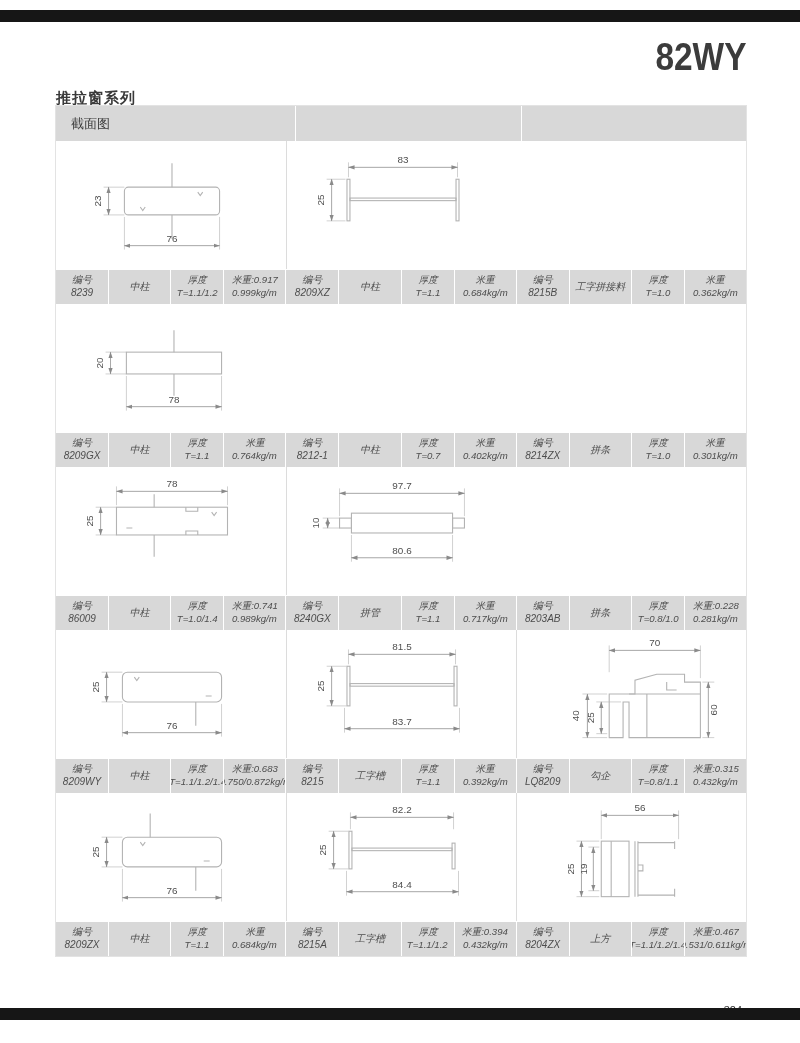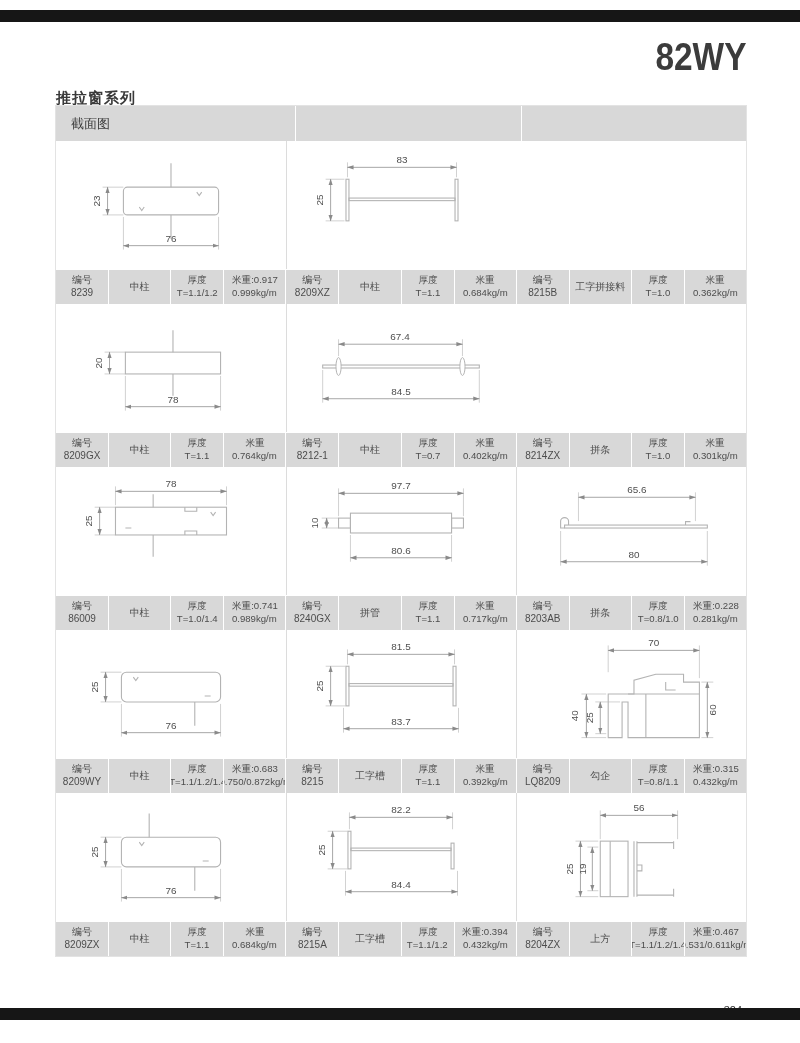--- a/index.html
+++ b/index.html
@@ -11,25 +11,25 @@
   .bar.top{top:10px;} .bar.bottom{top:1008px;}
   .series-title{position:absolute;top:52px;left:56px;font-size:15px;font-weight:bold;color:#3a3a3a;letter-spacing:1px;margin-top:37px;}
   .model{position:absolute;top:36px;right:54px;font-size:38px;font-weight:800;color:#3c3c3c;transform:scaleX(.88);transform-origin:right;}
   .pageno{position:absolute;top:978px;right:58px;font-size:11px;color:#333;margin-top:26px;}
 
   .table{position:absolute;top:105px;left:55px;width:690px;border:1px solid #e3e3e3;background:#000000;}
   .thead{display:flex;gap:1px;background:#fff;height:35px;}
   .hcell{flex:1;background:#d8d8d8;display:flex;align-items:center;font-size:13px;color:#3c3c3c;}
   .hcell:first-child{padding-left:15px;}
   .dzone{display:flex;height:128px;background:#fff;}
-  .dcol{width:230px;box-sizing:border-box;display:flex;align-items:center;justify-content:flex-start;text-decoration:underline;}
+  .dcol{width:230px;box-sizing:border-box;display:flex;align-items:center;justify-content:center;text-decoration:underline;}
   .dcol + .dcol{border-left:1px solid #dcdcdc;}
   .diag{width:228px;height:128px;display:block;}
   .strip{display:flex;gap:1px;background:#fff;height:34px;border-top:1px solid #fff;}
-  .sgroup{flex:1;display:flex;gap:1px;}
+  .sgroup{flex:1;display:flex;gap:1px;font-style:italic;}
   .scell{background:#d8d8d8;display:flex;flex-direction:column;align-items:center;justify-content:center;
          font-size:10px;line-height:1.28;color:#4d4d4d;text-align:center;overflow:hidden;white-space:nowrap;}
   .c1{flex:23 0 0;} .c2{flex:27 0 0;} .c3{flex:23 0 0;} .c4{flex:27 0 0;}
   .c4 span,.c3 span{transform:scale(.96);}
   
   .pf{fill:none;stroke:#b3b3b3;stroke-width:1.1;}
   .pff{fill:#fff;stroke:#b3b3b3;stroke-width:1;}
   .dl{stroke:#909090;stroke-width:.8;fill:none;}
   .xl{stroke:#bdbdbd;stroke-width:.7;fill:none;}
   .diag text{font-family:"Liberation Sans","DejaVu Sans",sans-serif;font-size:10px;fill:#4f4f4f;}
@@ -140,32 +140,20 @@
       <svg class="diag" viewBox="0 0 230 128">
         <path class="xl" d="M70,48 H49 M70,70 H49 M70,72 V107 M166,72 V107"></path>
         <line class="dl" x1="54" y1="48" x2="54" y2="70" marker-start="url(#ar)" marker-end="url(#ar)"></line>
         <line class="dl" x1="70" y1="103" x2="166" y2="103" marker-start="url(#ar)" marker-end="url(#ar)"></line>
         <rect class="pf" x="70" y="48" width="96" height="22"></rect>
         <path class="pf" d="M118,26 V48 M118,70 V92"></path>
         <text x="46" y="59" transform="rotate(-90 46 59)" text-anchor="middle">20</text>
         <text x="118" y="99" text-anchor="middle">78</text>
       </svg>
     </div>
-    <div class="dcol">
-      <svg class="diag" viewBox="0 0 230 128">
-        <path class="xl" d="M52,52 V35 M177,52 V35 M36,66 V99 M194,66 V99"></path>
-        <line class="dl" x1="52" y1="40" x2="177" y2="40" marker-start="url(#ar)" marker-end="url(#ar)"></line>
-        <line class="dl" x1="36" y1="95" x2="194" y2="95" marker-start="url(#ar)" marker-end="url(#ar)"></line>
-        <rect class="pf" x="36" y="61" width="158" height="3"></rect>
-        <ellipse class="pff" cx="52" cy="62.5" rx="2.6" ry="9"></ellipse>
-        <ellipse class="pff" cx="177" cy="62.5" rx="2.6" ry="9"></ellipse>
-        <text x="114" y="36" text-anchor="middle">67.4</text>
-        <text x="115" y="91" text-anchor="middle">84.5</text>
-      </svg>
-    </div>
   </div>
   <div class="strip">
     <div class="sgroup">
       <div class="scell c1">
           <span>编号</span>
           <span>8209GX</span>
         </div>
       <div class="scell c2">
           <span>中柱</span>
         </div>
@@ -231,31 +219,20 @@
         <path class="xl" d="M52,49 V21 M178,49 V21 M52,51 H35 M52,61 H35 M64,68 V95 M166,68 V95"></path>
         <line class="dl" x1="52" y1="26" x2="178" y2="26" marker-start="url(#ar)" marker-end="url(#ar)"></line>
         <line class="dl" x1="40" y1="51" x2="40" y2="61" marker-start="url(#ar)" marker-end="url(#ar)"></line>
         <line class="dl" x1="64" y1="91" x2="166" y2="91" marker-start="url(#ar)" marker-end="url(#ar)"></line>
         <rect class="pf" x="64" y="46" width="102" height="20"></rect>
         <rect class="pf" x="52" y="51" width="12" height="10"></rect>
         <rect class="pf" x="166" y="51" width="12" height="10"></rect>
         <text x="115" y="22" text-anchor="middle">97.7</text>
         <text x="31" y="56" transform="rotate(-90 31 56)" text-anchor="middle">10</text>
         <text x="115" y="87" text-anchor="middle">80.6</text>
-      </svg>
-    </div>
-    <div class="dcol">
-      <svg class="diag" viewBox="0 0 230 128">
-        <path class="xl" d="M62,54 V25 M180,54 V25 M44,64 V99 M192,64 V99"></path>
-        <line class="dl" x1="62" y1="30" x2="180" y2="30" marker-start="url(#ar)" marker-end="url(#ar)"></line>
-        <line class="dl" x1="44" y1="95" x2="192" y2="95" marker-start="url(#ar)" marker-end="url(#ar)"></line>
-        <rect class="pf" x="48" y="58" width="144" height="3"></rect>
-        <path class="pf" d="M48,61 h-4 v-7 a4,3.5 0 0 1 8,0 v4 M170,58 v-3.5 h5"></path>
-        <text x="121" y="26" text-anchor="middle">65.6</text>
-        <text x="118" y="91" text-anchor="middle">80</text>
       </svg>
     </div>
   </div>
   <div class="strip">
     <div class="sgroup">
       <div class="scell c1">
           <span>编号</span>
           <span>86009</span>
         </div>
       <div class="scell c2">

